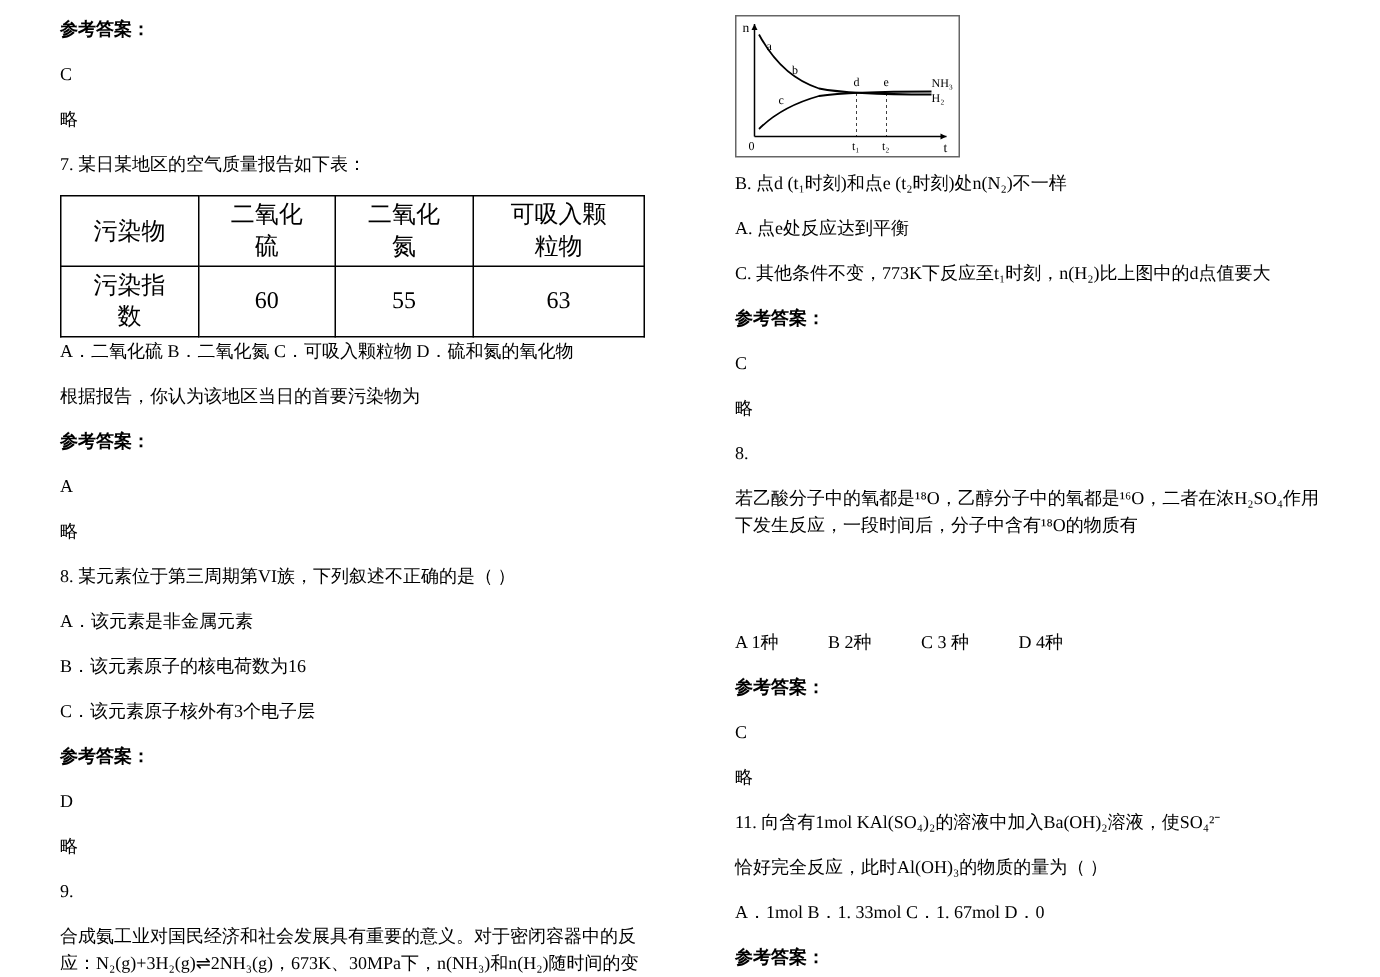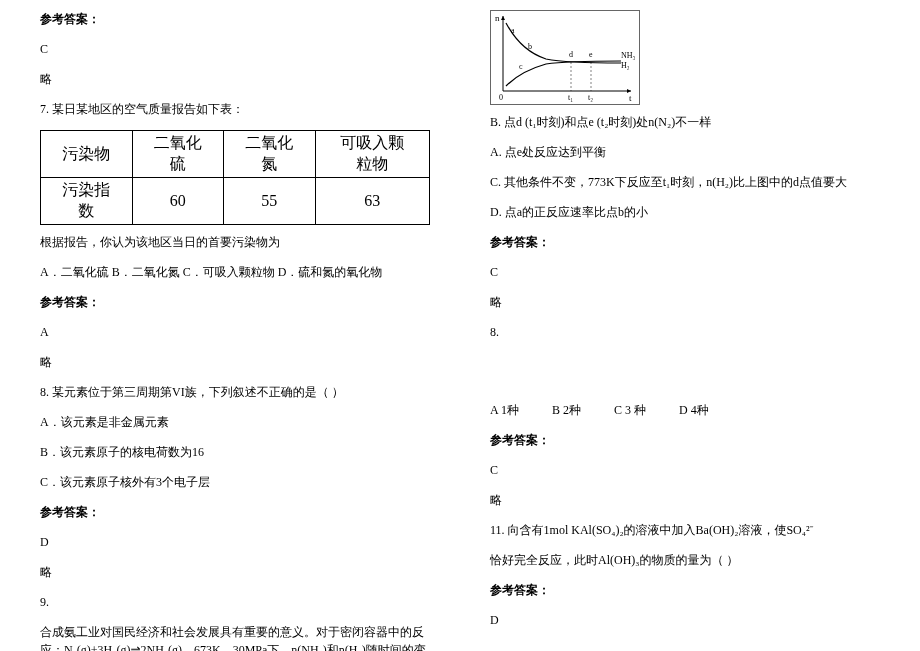--- a/index.html
+++ b/index.html
@@ -59,22 +59,22 @@
       <td>可吸入颗粒物</td>
     </tr>
     <tr>
       <td>污染指数</td>
       <td>60</td>
       <td>55</td>
       <td>63</td>
     </tr>
   </tbody>
     </table>
+  <div class="row">A．二氧化硫  B．二氧化氮 C．可吸入颗粒物 D．硫和氮的氧化物</div>
   <div class="row" style="margin-top:8px">根据报告，你认为该地区当日的首要污染物为</div>
-  <div class="row">A．二氧化硫  B．二氧化氮 C．可吸入颗粒物 D．硫和氮的氧化物</div>
   <div class="row bold">参考答案：</div>
   <div class="row">A</div>
   <div class="row">略</div>
 
   <div class="row">8. 某元素位于第三周期第VI族，下列叙述不正确的是（   ）</div>
   <div class="row">A．该元素是非金属元素</div>
   <div class="row">B．该元素原子的核电荷数为16</div>
   <div class="row">C．该元素原子核外有3个电子层</div>
   <div class="row bold">参考答案：</div>
   <div class="row">D</div>
@@ -106,34 +106,35 @@
       <text x="97" y="89" font-size="8">t₂</text>
       <text x="130" y="47" font-size="8">NH₃</text>
       <text x="130" y="57" font-size="8">H₂</text>
       <text x="8" y="89" font-size="8">0</text>
     </svg>
   </div>
 
   <div class="row">B. 点d (t₁时刻)和点e (t₂时刻)处n(N₂)不一样</div>
   <div class="row">A. 点e处反应达到平衡</div>
   <div class="row">C. 其他条件不变，773K下反应至t₁时刻，n(H₂)比上图中的d点值要大</div>
-  <div class="row">D. 点a的正反应速率比点b的小</div>
   <div class="row bold">参考答案：</div>
   <div class="row">C</div>
   <div class="row">略</div>
 
   <div class="row">8.</div>
+  <div class="row">若乙酸分子中的氧都是¹⁸O，乙醇分子中的氧都是¹⁶O，二者在浓H₂SO₄作用下发生反应，一段时间后，分子中含有¹⁸O的物质有</div>
   <div class="row">
     <span class="opt-inline">A   1种</span>
     <span class="opt-inline">B   2种</span>
     <span class="opt-inline">C   3 种</span>
     <span class="opt-inline">D   4种</span>
   </div>
   <div class="row bold">参考答案：</div>
   <div class="row">C</div>
   <div class="row">略</div>
 
   <div class="row">11. 向含有1mol KAl(SO₄)₂的溶液中加入Ba(OH)₂溶液，使SO₄²⁻</div>
   <div class="row">恰好完全反应，此时Al(OH)₃的物质的量为（   ）</div>
+  <div class="row">A．1mol     B．1. 33mol     C．1. 67mol     D．0</div>
   <div class="row bold">参考答案：</div>
   <div class="row">D</div>
 
 </div>
 
 </body></html>

